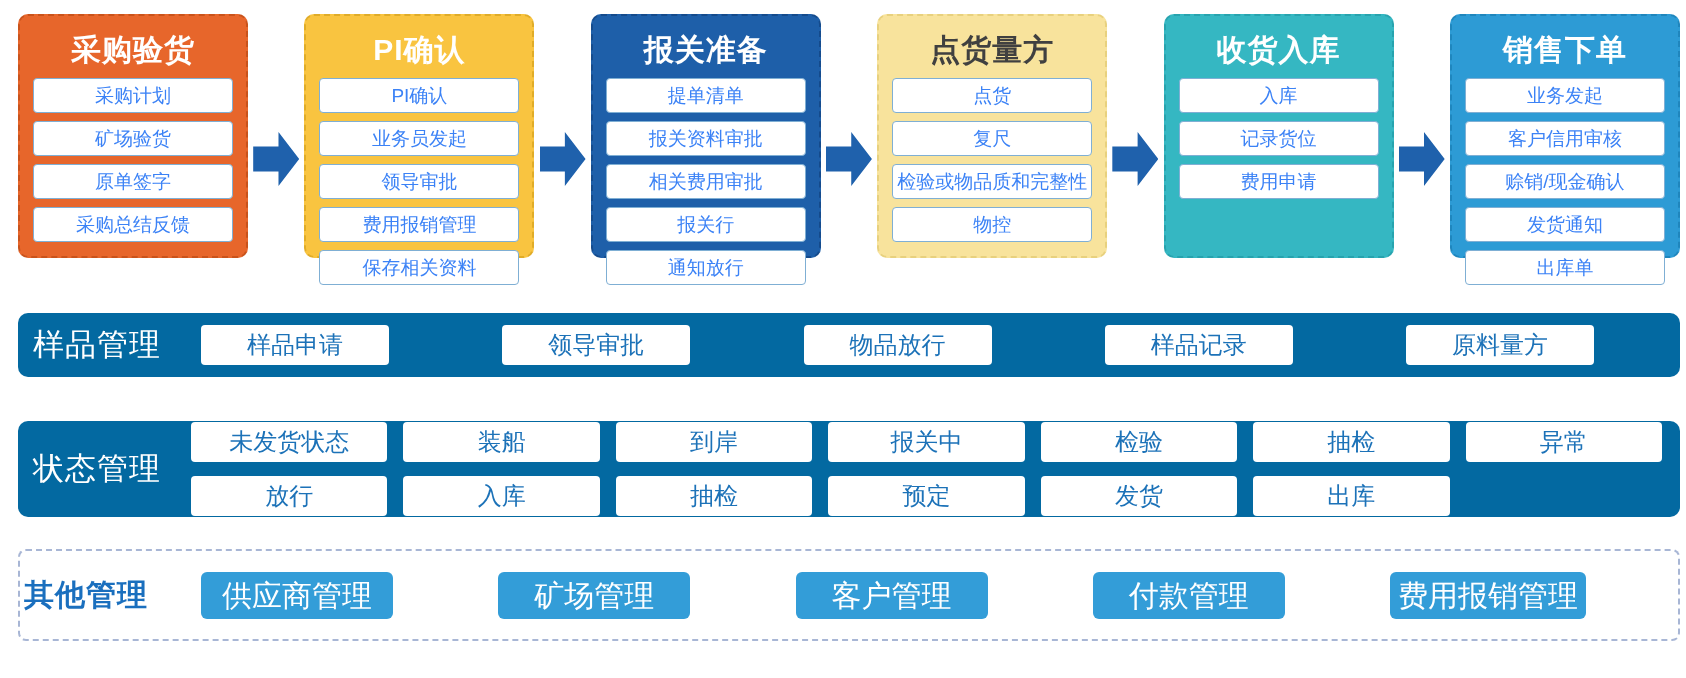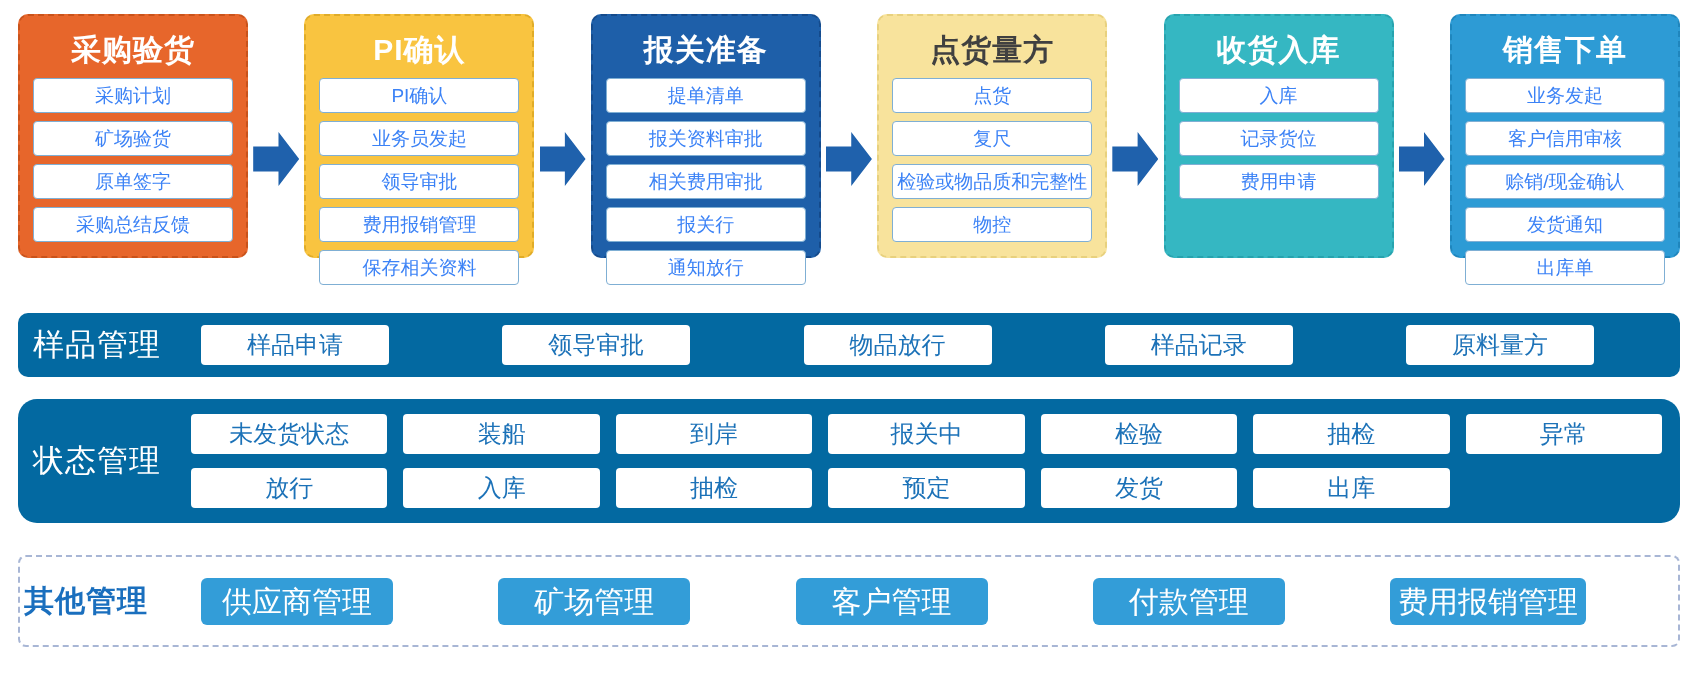--- a/index.html
+++ b/index.html
@@ -34,21 +34,21 @@
   .bar-label{
     color:#ffffff;font-size:31px;margin-left:15px;width:158px;flex:none;
     letter-spacing:1px;
   }
   .bar-buttons{flex:1;display:flex;justify-content:space-between;padding:0 86px 0 10px;}
   .wbtn{
     background:#ffffff;border-radius:4px;height:40px;line-height:40px;
     text-align:center;color:#1C72B8;font-size:24px;width:188px;
     white-space:nowrap;
   }
-  .status-bar{margin-top:22px;height:124px;border-radius:19px;}
+  .status-bar{margin-top:44px;height:96px;}
   .status-grid{flex:1;display:flex;flex-direction:column;gap:14px;padding-right:18px;}
   .status-row{display:grid;grid-template-columns:repeat(7,1fr);gap:16px;}
   .status-row .wbtn{width:auto;}
   
   .other-box{
     margin-top:32px;height:92px;box-sizing:border-box;background:#ffffff;
     border:2px dashed #A8B6D5;border-radius:8px;display:flex;align-items:center;
   }
   .other-label{
     color:#1A6FBE;font-size:30px;font-weight:bold;margin-left:4px;width:157px;

